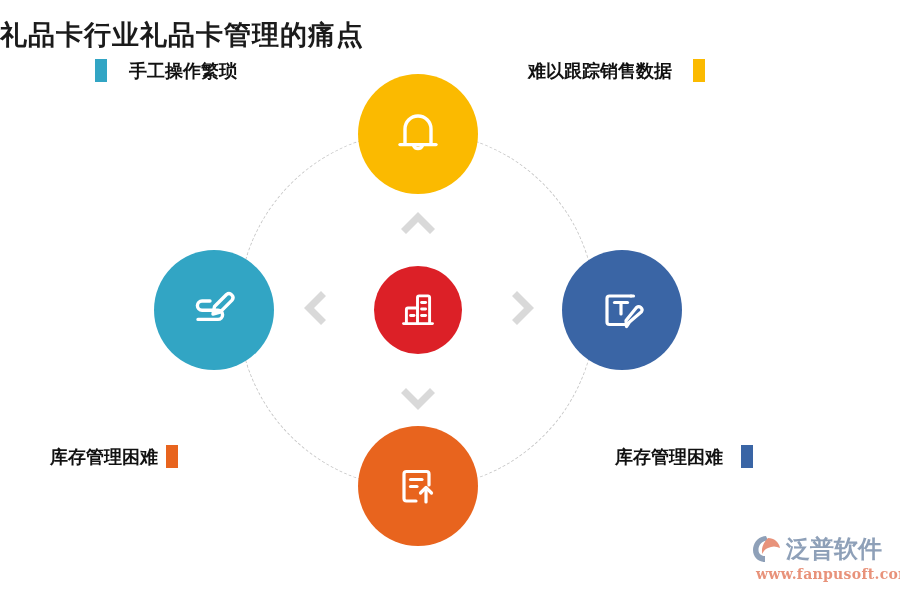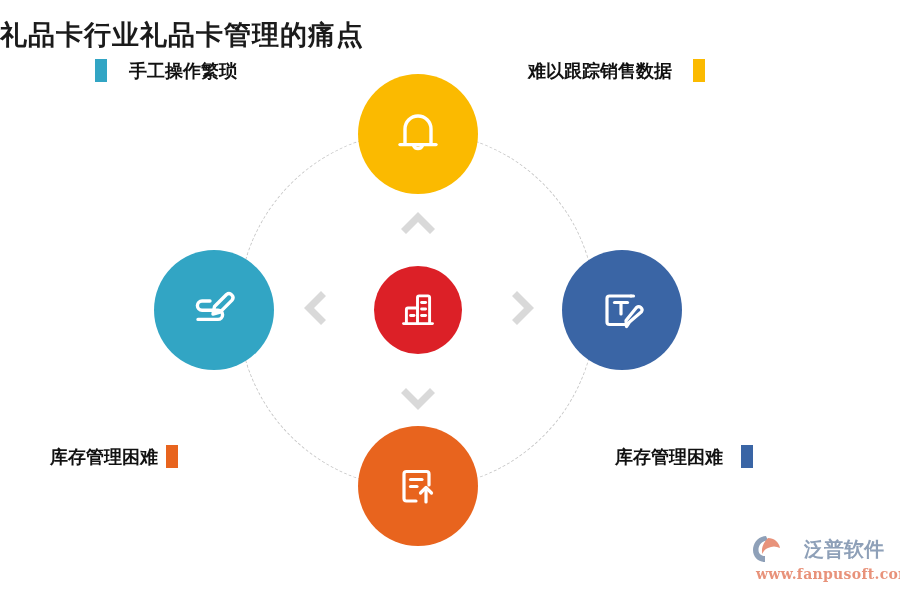--- a/index.html
+++ b/index.html
@@ -112,26 +112,26 @@
     height: 58px;
   }
   .wm-row {
     display: flex;
     align-items: center;
     height: 34px;
   }
   .wm-mark { width: 32px; height: 30px; flex: 0 0 auto; }
   .wm-mark svg { display: block; }
   .wm-name {
-    font-size: 20px;
+    font-size: 24px;
     font-weight: bold;
     color: #8ea0b8;
     letter-spacing: 0px;
     line-height: 28px;
-    margin-left: 20px;
+    margin-left: 2px;
     white-space: nowrap;
   }
   .wm-url {
     font-family: "DejaVu Serif", "Liberation Serif", serif;
     font-size: 14px;
     font-weight: bold;
     color: #e8927a;
     letter-spacing: 0.3px;
     margin-top: 0px;
     margin-left: 4px;

